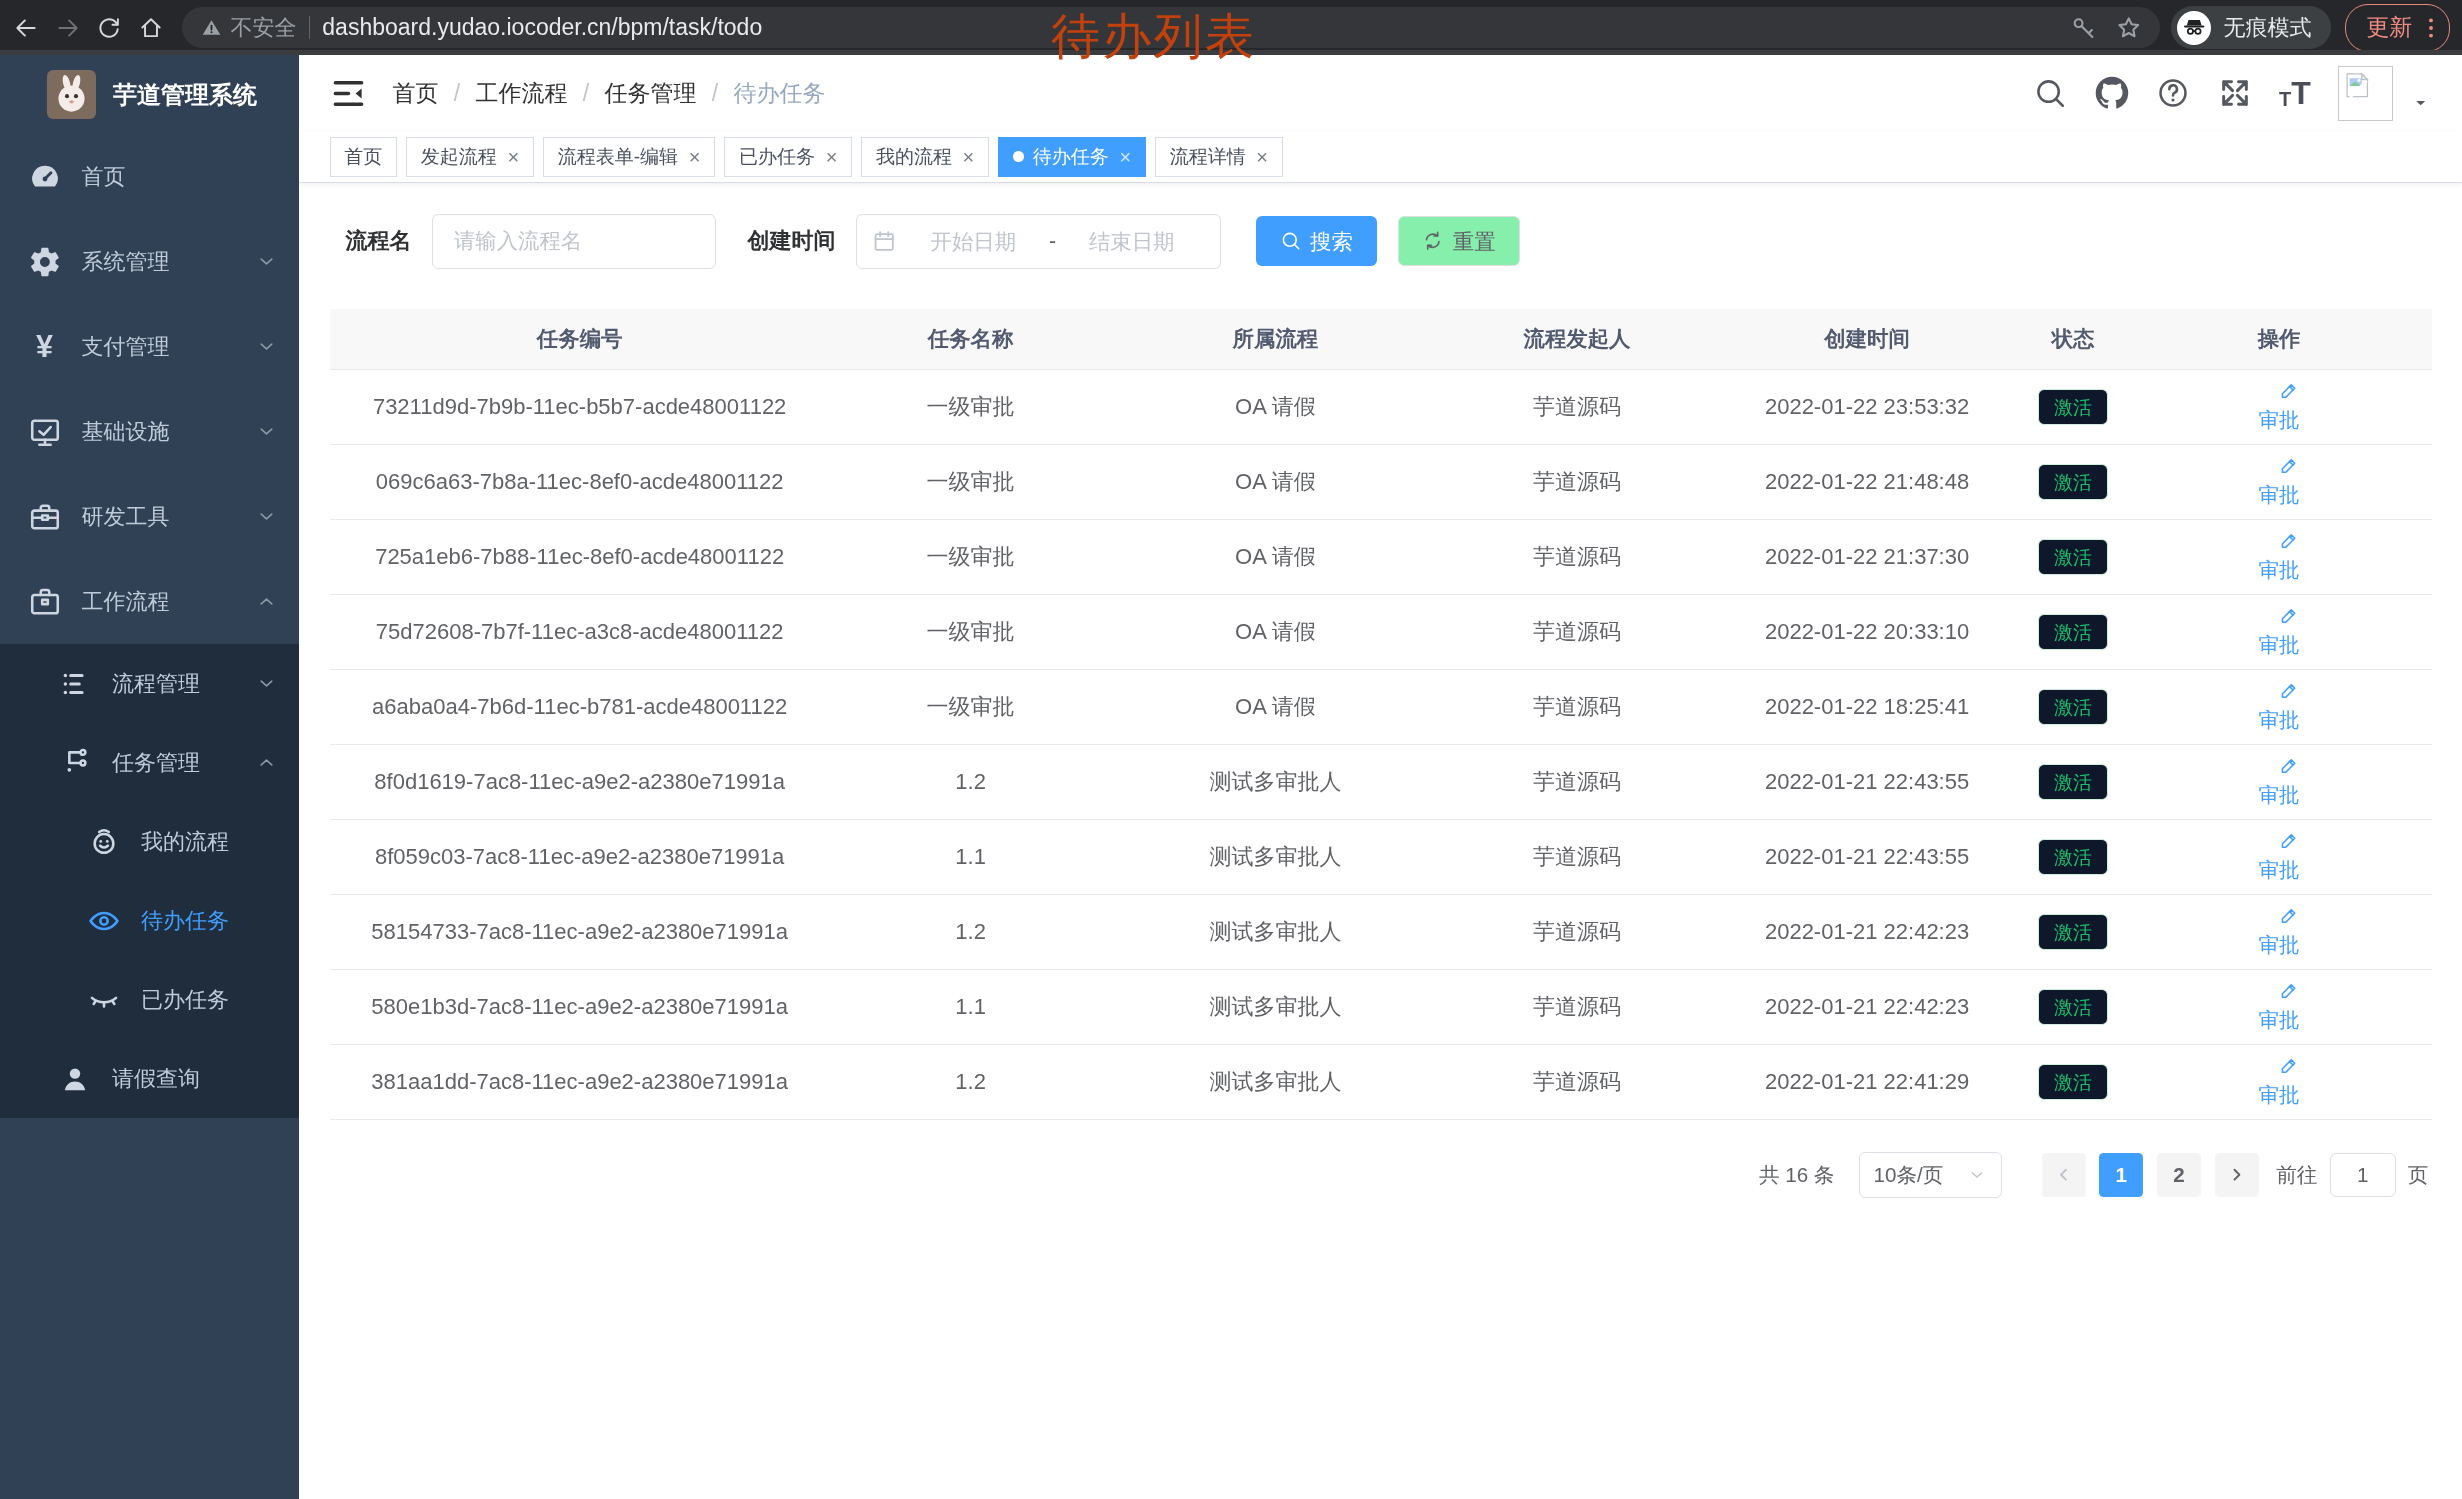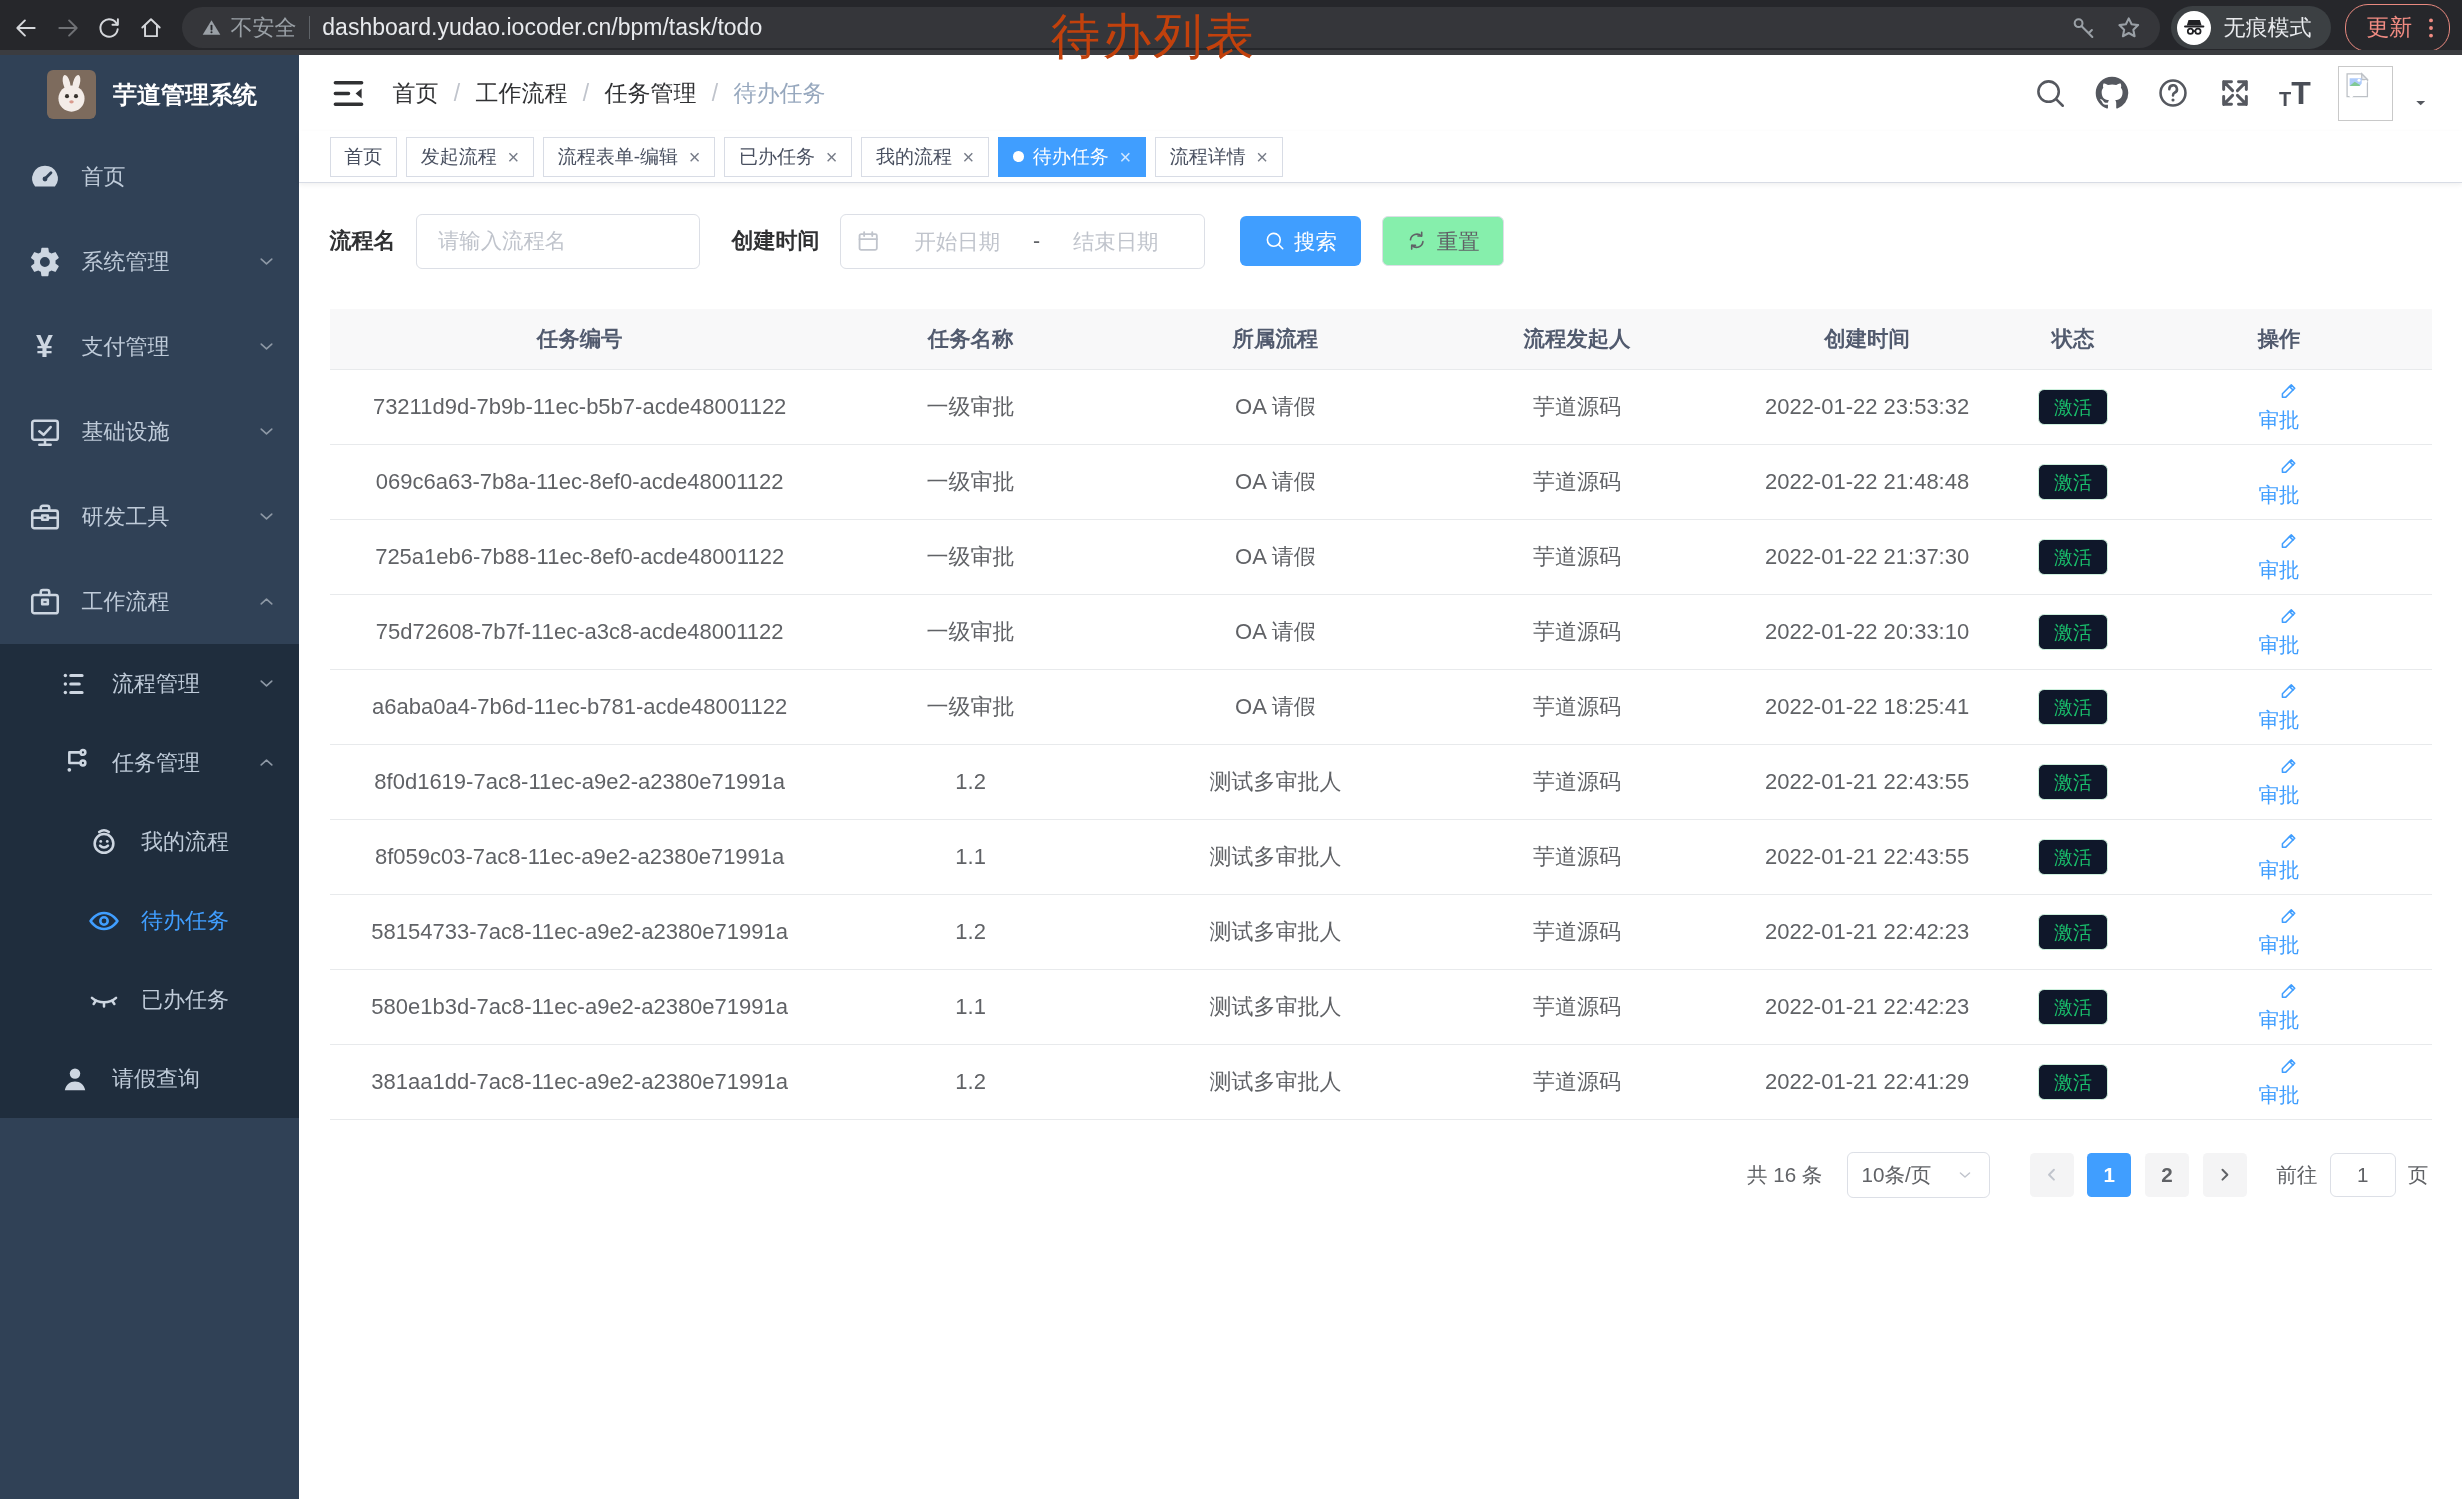--- a/index.html
+++ b/index.html
@@ -69,21 +69,21 @@
 
   
   .tabsbar { height:52px; display:flex; align-items:center; padding:0 30.5px; gap:9.2px; background:#fff; border-bottom:0.8px solid #d8dce5; box-shadow:0 1.5px 4.6px rgba(0,0,0,.06); }
   .tab { height:40px; display:flex; align-items:center; gap:9.2px; padding:0 13.7px; border:0.8px solid #d8dce5; background:#fff; color:#495060; font-size:19px; cursor:pointer; white-space:nowrap; }
   .tab .dot { width:10.7px; height:10.7px; border-radius:50%; background:#fff; }
   .tab.active { background:#409eff; border-color:#409eff; color:#fff; }
   .tab .close { font-size:20px; line-height:1; margin-left:1.5px; opacity:.75; }
 
   
   .content { flex:1; padding:30.5px 30.5px 0; }
-  .filters { display:flex; align-items:center; margin-bottom:40px; }
+  .filters { display:flex; align-items:center; margin-bottom:40px;margin-left:16px; }
   .f-label { font-size:22px; font-weight:bold; color:#303133; margin-right:20px; white-space:nowrap; }
   .f-input { width:284px; height:55px; border:0.8px solid #dcdfe6; border-radius:6.1px; padding:0 21.4px; font-size:21.4px; color:#606266; outline:none; margin-right:32px; font-family:inherit; }
   .f-input::placeholder { color:#c0c4cc; }
   .date-range { width:365px; height:55px; border:0.8px solid #dcdfe6; border-radius:6.1px; display:flex; align-items:center; padding:0 15.3px; color:#c0c4cc; font-size:21.4px; margin-right:35px; cursor:pointer; }
   .date-range .icon { width:24.4px; height:24.4px; color:#c0c4cc; margin-right:4.6px; }
   .dr-ph { flex:1; text-align:center; white-space:nowrap; }
   .dr-sep { color:#606266; padding:0 3.1px; }
   .btn { height:50px; border-radius:6.1px; display:inline-flex; align-items:center; gap:9.2px; font-size:21.4px; padding:0 23px; cursor:pointer; border:0.8px solid transparent; font-family:inherit; }
   .btn .icon { width:21.4px; height:21.4px; }
   .btn-primary { background:#409eff; color:#fff; margin-right:21.4px; }
@@ -100,21 +100,21 @@
   
   .pagination { display:flex; align-items:center; justify-content:flex-end; gap:13.7px; padding:32px 3.1px 0; font-size:20.6px; color:#606266; }
   .pg-total { margin-right:10.7px; }
   .pg-size { width:143px; height:46px; border:0.8px solid #dcdfe6; border-radius:6.1px; background:#fff; display:flex; align-items:center; justify-content:space-between; padding:0 13.7px; cursor:pointer; margin-right:26px; }
   .pg-size .icon { width:20px; height:20px; color:#c0c4cc; }
   .pg-pages { display:flex; align-items:center; gap:13.7px; }
   .pg-btn { min-width:44px; height:44px; border-radius:4.6px; background:#f4f4f5; color:#606266; display:flex; align-items:center; justify-content:center; font-weight:bold; font-size:20.6px; cursor:pointer; }
   .pg-btn .icon { width:21.4px; height:21.4px; }
   .pg-btn.disabled { color:#c0c4cc; cursor:default; }
   .pg-btn.active { background:#409eff; color:#fff; }
-  .pg-goto { margin-left:16px; display:flex; align-items:center; gap:12.2px; }
+  .pg-goto { margin-left:4px; display:flex; align-items:center; gap:12.2px; }
   .pg-goto input { width:66px; height:44px; border:0.8px solid #dcdfe6; border-radius:6.1px; text-align:center; font-size:20.6px; color:#606266; outline:none; font-family:inherit; }
 </style>
 </head>
 <body>
 
 <div class="browser">
   <div class="b-btn">
       <span class="icon">
         <svg viewBox="0 0 24 24" fill="none" stroke="currentColor" stroke-width="1.8" stroke-linecap="round" stroke-linejoin="round">
           <path d="M20 12H5M11 5l-7 7 7 7"></path>

